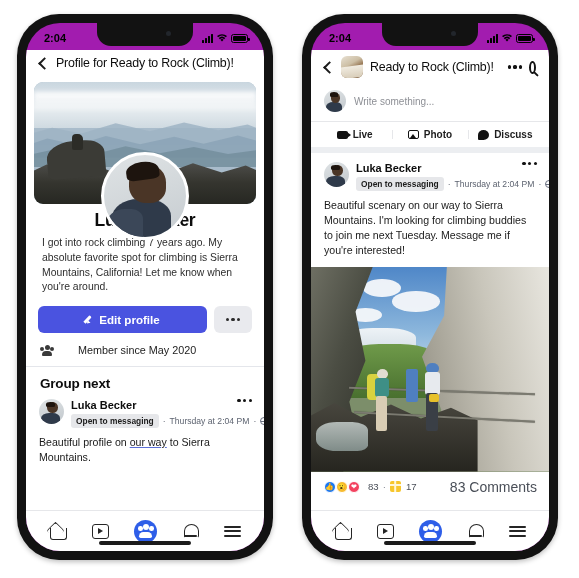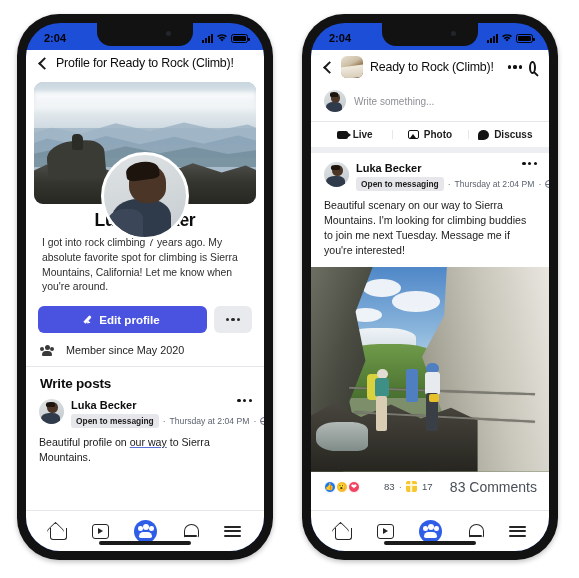--- a/index.html
+++ b/index.html
@@ -19,21 +19,21 @@
     background: #121212;
     border-radius: 42px;
     padding: 9px;
     box-shadow: 0 2px 5px rgba(0,0,0,.25);
   }
   .phone.left  { left: 17px;  top: 14px; }
   .phone.right { left: 302px; top: 14px; }
   .screen {
     position: relative;
     width: 100%; height: 100%;
-    background: #1d4ed8;
+    background: #a21caf;
     border-radius: 34px;
     overflow: hidden;
     display: flex; flex-direction: column;
   }
   .notch {
     position: absolute; top: 0; left: 50%; transform: translateX(-50%);
     width: 96px; height: 23px;
     background: #121212;
     border-radius: 0 0 14px 14px;
     z-index: 40;
@@ -180,21 +180,21 @@
     border-left:2px solid transparent;border-right:2px solid transparent;
     border-top:3px solid #fff;transform:rotate(42deg);
   }
   .btn-more {
     width: 38px; height:27px; border-radius:6px; background:#e9eaee;
     display:flex;align-items:center;justify-content:center;
   }
   .btn-more i{width:3.2px;height:3.2px;border-radius:50%;background:#2b2b2b;margin:0 1.3px;display:block;}
 
   .meta-row {
-    display:flex; align-items:center; gap:12px;
+    display:flex; align-items:center; gap:24px;
     padding: 11px 14px 10px 14px; font-size:10.8px; color:#1c1c1c;
   }
   .grp-icon{position:relative;width:14px;height:11px;flex:0 0 auto;}
   .grp-icon i{position:absolute;border-radius:50%;background:#3a3a3a;display:block;}
   .grp-icon i:nth-child(1){width:5px;height:5px;left:4.5px;top:0;}
   .grp-icon i:nth-child(2){width:4px;height:4px;left:0;top:2px;}
   .grp-icon i:nth-child(3){width:4px;height:4px;right:0;top:2px;}
   .grp-icon i:nth-child(4){width:10px;height:5px;left:2px;bottom:0;border-radius:4px 4px 1px 1px;}
 
   .divider { height:1px; background:#e4e6eb; margin: 0 0 0 0; }
@@ -282,21 +282,21 @@
   .pp-p2 .gear{position:absolute;left:30%;top:46%;width:44%;height:12%;background:#e7c12a;border-radius:2px;}
   .pp-blue{position:absolute;left:40%;top:50%;width:5%;height:16%;background:#4f7fc0;border-radius:2px;}
 
   .react-row{display:flex;align-items:center;justify-content:space-between;padding: 7px 12px 8px 13px;}
   .react-left{display:flex;align-items:center;gap:4px;}
   .rx{width:12px;height:12px;border-radius:50%;border:1.3px solid #fff;display:flex;align-items:center;justify-content:center;
     font-size:7px;color:#fff;line-height:1;}
   .rx.like{background:#1977f3;margin-right:-4px;}
   .rx.wow{background:#f7bb2f;margin-right:-4px;}
   .rx.love{background:#f3425f;}
-  .rx-count{font-size:9.6px;color:#4a4f58;margin-left:20px;}
+  .rx-count{font-size:9.6px;color:#4a4f58;margin-left:4px;}
   .rx-sep{font-size:9.6px;color:#7d828c;}
   .gift{width:11px;height:11px;background:#f7c62c;border-radius:2px;position:relative;}
   .gift::after{content:"";position:absolute;left:50%;top:0;width:1.6px;height:100%;background:#fff6d8;transform:translateX(-50%);}
   .gift::before{content:"";position:absolute;left:0;top:30%;width:100%;height:1.6px;background:#fff6d8;}
   .comments{font-size:14px;color:#4a4f58;}
 
   
   .bottomnav {
     flex:0 0 auto; height:41px; border-top:1px solid #e6e7ea;
     display:flex;align-items:center;justify-content:space-around;
@@ -405,21 +405,21 @@
           <span class="grp-icon">
               <i></i>
               <i></i>
               <i></i>
               <i></i>
             </span>
           <span>Member since May 2020</span>
         </div>
 
         <div class="divider"></div>
-        <div class="sec-title">Write posts</div>
+        <div class="sec-title">Group next</div>
 
         <div class="post-head">
           <div class="post-av">
             <span class="b"></span>
               <span class="h"></span>
               <span class="hr"></span>
           </div>
           <div class="post-meta">
             <div class="post-author">Luka Becker</div>
             <div class="post-sub">

